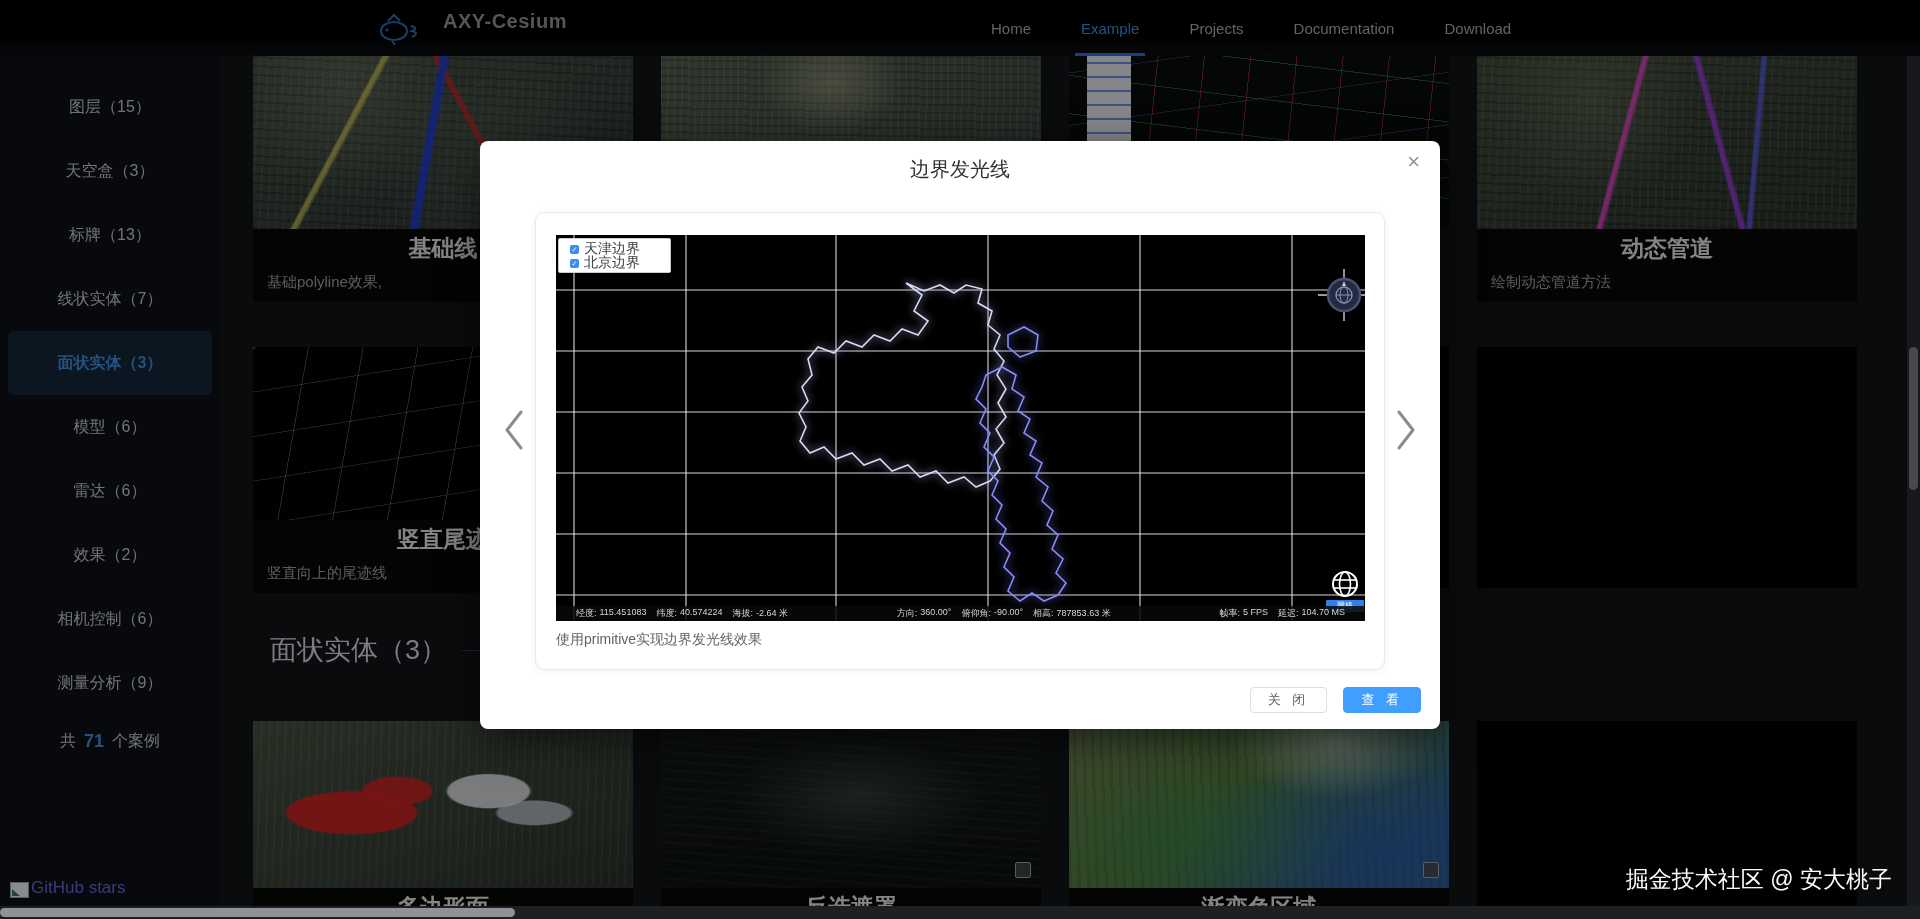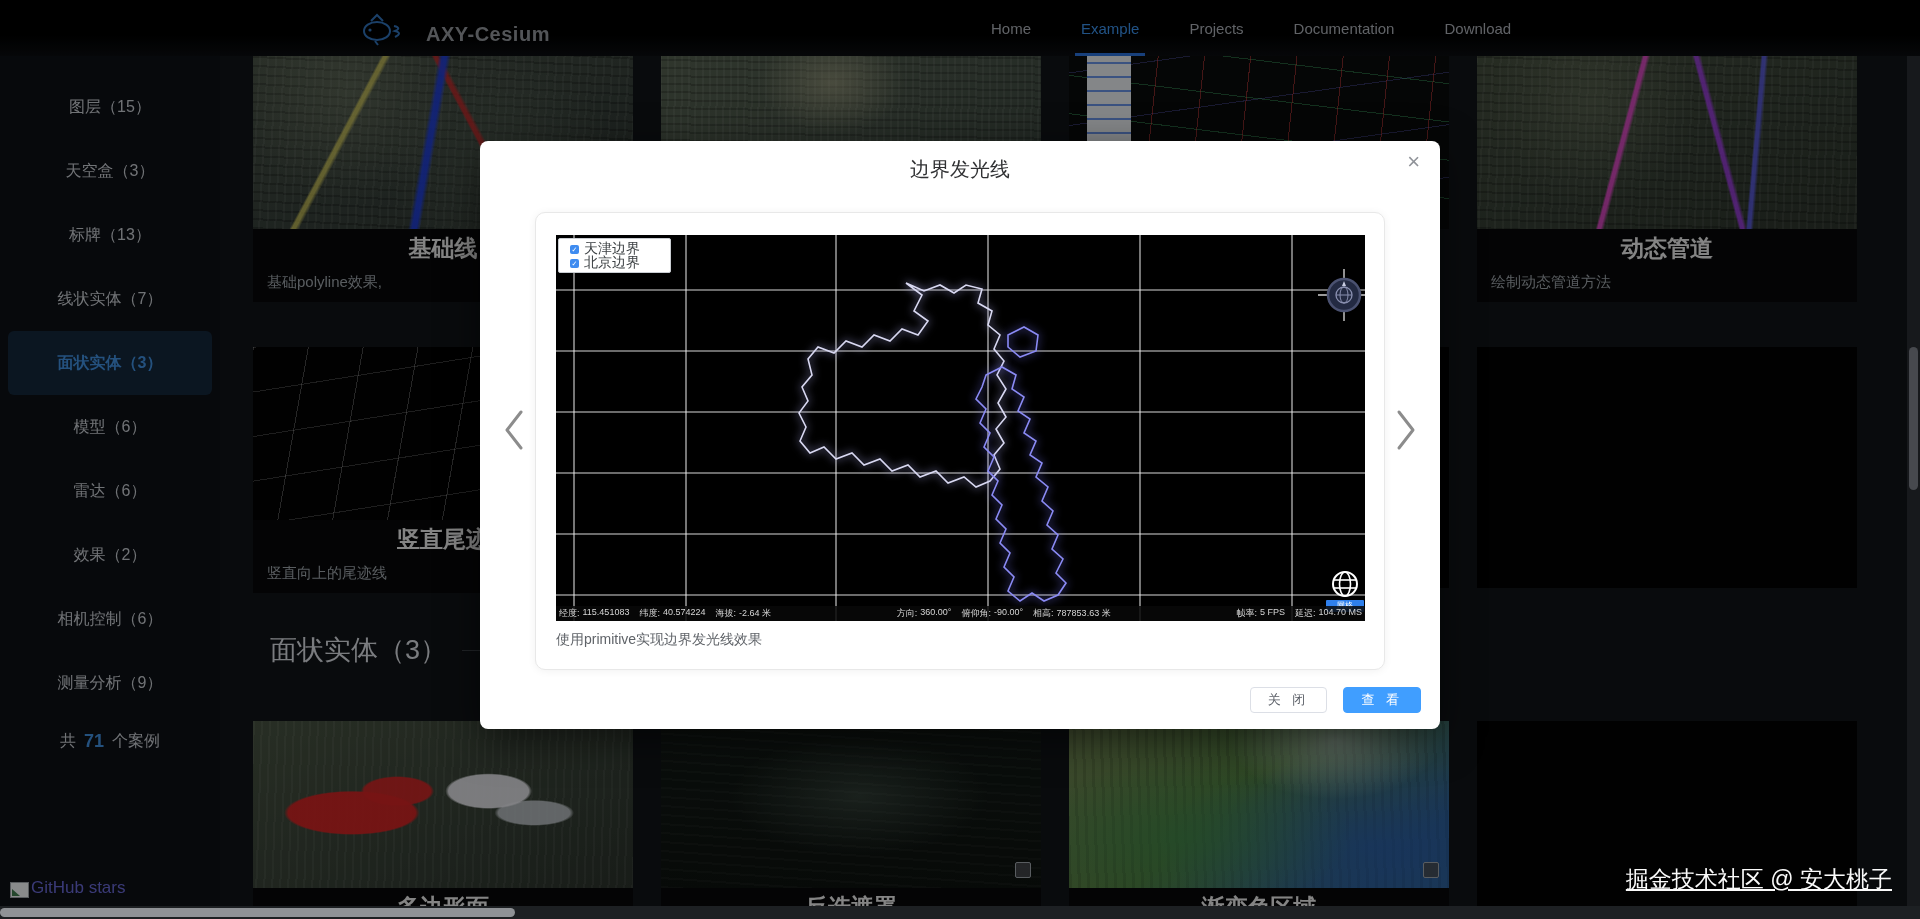--- a/index.html
+++ b/index.html
@@ -3,21 +3,21 @@
 <meta charset="utf-8">
 <style>
   * { margin:0; padding:0; box-sizing:border-box; }
   html,body { width:1920px; height:919px; overflow:hidden; background:#101317;
               font-family:"Liberation Sans","DejaVu Sans",sans-serif; }
   .page { position:relative; width:1920px; height:919px; }
 
   
   .navbar { position:absolute; left:0; top:0; width:1920px; height:56px; z-index:3;
             background:linear-gradient(#000 60%, #0b0d10); }
-  .brand { position:absolute; left:360px; top:10px; display:flex; align-items:flex-end; gap:10px; }
+  .brand { position:absolute; left:377px; top:10px; display:flex; align-items:flex-start; gap:10px; }
   .brand-text { font-size:20px; font-weight:bold; color:#8f9398; letter-spacing:.5px; }
   .nav-menu { position:absolute; left:985px; top:0; height:56px; display:flex; gap:38px; align-items:center; }
   .nav-item { position:relative; height:56px; display:flex; align-items:center; padding:0 6px;
               font-size:15px; color:#a7abb2; cursor:pointer; }
   .nav-item.active { color:#3a8ee6; }
   .nav-item.active .nav-underline { position:absolute; left:0; right:0; bottom:0; height:3px; background:#2a6fd6; }
 
   
   .sidebar { position:absolute; left:0; top:56px; width:220px; height:863px; background:#0d1015; z-index:2; }
   .side-item { height:64px; display:flex; align-items:center; justify-content:center;
@@ -93,21 +93,21 @@
       radial-gradient(ellipse at 30% 70%, rgba(60,130,70,.7), transparent 45%),
       radial-gradient(ellipse at 80% 75%, rgba(40,90,160,.8), transparent 50%),
       repeating-linear-gradient(88deg, rgba(0,0,0,.12) 0 3px, transparent 3px 9px),
       linear-gradient(140deg,#6d7f4f,#4f7a3f 45%,#2f5f8f 85%); }
   .thumb-icon { position:absolute; right:10px; bottom:10px; width:16px; height:16px;
       background:rgba(70,74,78,.85); border:1px solid #9aa0a6; border-radius:2px; }
 
   .section-title { position:absolute; left:270px; top:632px; font-size:27px; color:#d3d6db; z-index:1; }
   .section-line { position:absolute; left:462px; top:650px; width:160px; height:1px; background:#3a3e44; z-index:1; }
 
-  .watermark { position:absolute; right:28px; top:864px; font-size:23px; color:#fafafa; z-index:7;text-decoration:underline; }
+  .watermark { position:absolute; right:28px; top:864px; font-size:23px; color:#fafafa; z-index:7; }
 
   
   .v-scroll { position:absolute; right:0; top:56px; width:13px; height:863px; background:#17191c; z-index:7; }
   .v-thumb { position:absolute; left:2px; top:291px; width:9px; height:143px; background:#47494e; border-radius:5px; }
   .h-scroll { position:absolute; left:0; bottom:0; width:1920px; height:13px; background:#1d2023; z-index:7; }
   .h-thumb { position:absolute; left:0; top:2px; width:515px; height:9px; background:#8f9296; border-radius:5px; }
 
   
   .overlay { position:absolute; inset:0; background:rgba(0,0,0,.42); z-index:5; }
   .dialog { position:absolute; left:480px; top:141px; width:960px; height:588px; background:#fff;
@@ -139,21 +139,21 @@
   .cbx { width:9px; height:9px; background:#3f8cf0; border-radius:2px; color:#fff; font-size:7px;
          line-height:9px; text-align:center; }
   .layer-label { font-size:14px; color:#3c4043; }
 
   .compass { position:absolute; left:762px; top:34px; width:52px; height:52px; }
   .globe-btn { position:absolute; left:770px; top:334px; width:38px; text-align:center; cursor:pointer; }
   .globe-tag { margin-top:-3px; width:38px; height:12px; background:#2f80ed; color:#fff; font-size:8px;
                line-height:12px; border-radius:1px; }
 
   .statusbar { position:absolute; left:0; bottom:0; width:809px; height:15px; background:rgba(8,8,8,.85);
-               display:flex; justify-content:space-between; align-items:center; padding:0 3px;
+               display:flex; justify-content:space-between; align-items:center; padding:0 20px;
                font-size:9px; color:#d6d6d6; white-space:nowrap; }
   .status-group { display:flex; gap:10px; }
   .status-pair { display:flex; gap:3px; }
 </style>
 </head>
 <body>
 
 <div class="page">
 
   <div class="card" style="left:253px; top:20px;">

